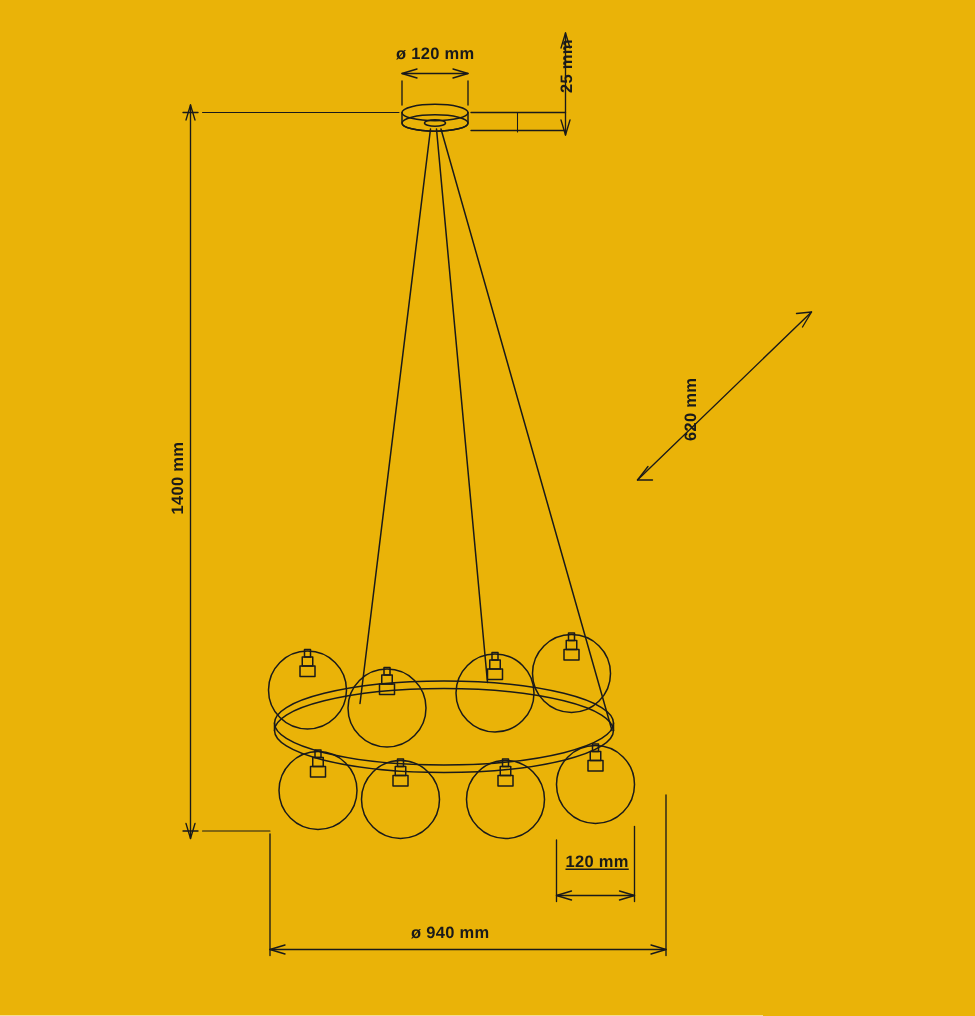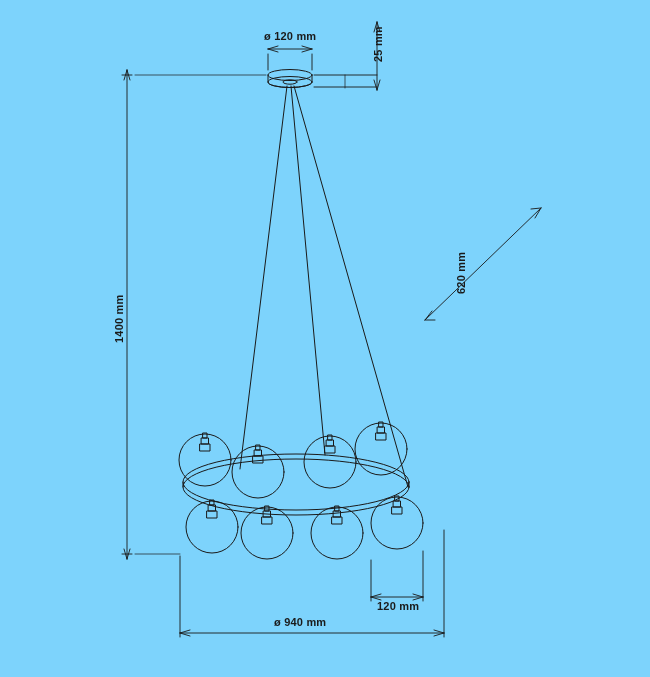--- a/index.html
+++ b/index.html
@@ -7,21 +7,21 @@
     padding: 0;
     background: #ffffff;
   }
   body {
     font-family: "Liberation Sans", sans-serif;
   }
   #stage {
     position: relative;
     width: 650px;
     height: 677px;
-    background: #7dd3fc;
+    background: #eab308;
     overflow: hidden;
   }
   #stage svg {
     position: absolute;
     left: 0;
     top: 0;
   }
   .dimlabel {
     position: absolute;
     font-size: 11px;
@@ -177,17 +177,17 @@
   </svg>
 
   <div class="dimlabel" style="left:264px; top:30px;">ø 120 mm</div>
 
   <div class="dimlabel vert" style="left:372px; top:62px;">25 mm</div>
 
   <div class="dimlabel vert" style="left:113px; top:343px;">1400 mm</div>
 
   <div class="dimlabel rot-diag" style="left:455px; top:294px;">620 mm</div>
 
-  <div class="dimlabel" style="left:377px; top:600px;">120 mm</div>
+  <div class="dimlabel" style="left:377px; top:569px;text-decoration:underline;">120 mm</div>
 
   <div class="dimlabel" style="left:274px; top:616px;">ø 940 mm</div>
 
 </div>
 
 </body></html>

